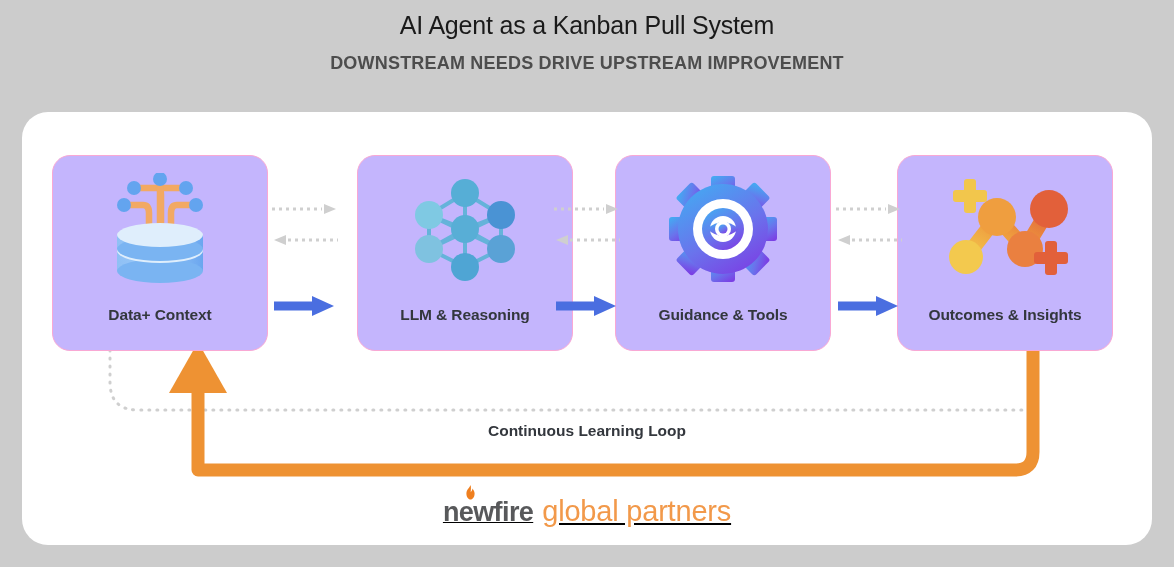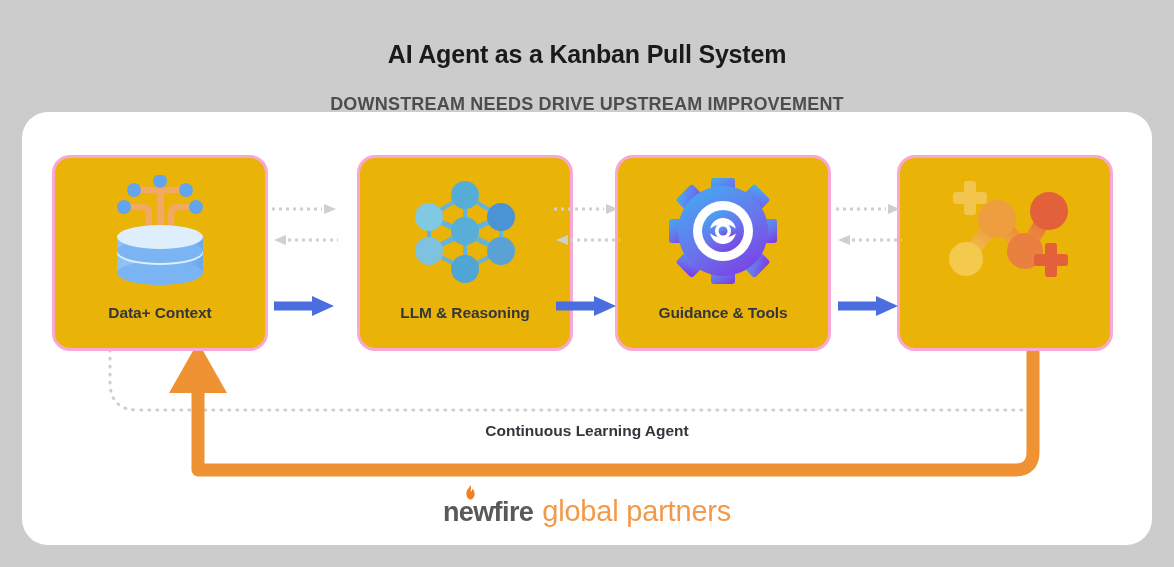--- a/index.html
+++ b/index.html
@@ -8,41 +8,41 @@
     background:#cccccc;
     font-family:"Liberation Sans", sans-serif;
     overflow:hidden;
     position:relative;
   }
   #root{position:absolute;inset:0;}
 
   
   .header{position:absolute;top:0;left:0;width:1174px;text-align:center;}
   .title{
-    margin:12px;padding-top:28px;
-    font-size:25px;font-weight:bold;color:#1a1a1a;
+    margin:0;padding-top:11px;
+    font-size:25px;font-weight:normal;color:#1a1a1a;
     letter-spacing:-0.2px;
   }
   .subtitle{
     margin:0;padding-top:13px;
     font-size:18px;font-weight:bold;color:#4d4d4d;
     letter-spacing:0.2px;
   }
 
   
   .panel{
     position:absolute;left:22px;top:112px;
     width:1130px;height:433px;
     background:#ffffff;border-radius:26px;
   }
 
   
   .card{
     position:absolute;top:43px;width:216px;height:196px;
-    background:#eab308;border:3px solid #f9a8d4;border-radius:18px;
+    background:#c4b5fd;border:1px solid #f9a8d4;border-radius:18px;
     box-sizing:border-box;
   }
   .card-1{left:30px;}
   .card-2{left:311px;margin-left:24px;}
   .card-3{left:593px;}
   .card-4{left:875px;}
 
   .card-icon{
     position:absolute;left:0;right:0;top:18px;height:110px;
     display:flex;align-items:center;justify-content:center;
@@ -69,21 +69,21 @@
   .loop{position:absolute;left:0;top:0;width:1130px;height:433px;pointer-events:none;}
 
   .loop-label{
     position:absolute;left:0;right:0;top:310px;
     text-align:center;font-size:15.5px;font-weight:bold;color:#33373d;
   }
 
   
   .logo{
     position:absolute;left:0;right:0;top:385px;
-    display:flex;align-items:flex-end;justify-content:center;gap:9px;
+    display:flex;align-items:flex-end;justify-content:center;gap:9px;text-decoration:underline;
   }
   .logo-mark{position:relative;display:inline-block;}
   .logo-new{
     font-size:27px;font-weight:bold;color:#58595b;
     letter-spacing:-0.6px;line-height:1;
   }
   .logo-flame{
     position:absolute;top:-14px;left:20px;width:15px;height:17px;
   }
   .logo-tag{
@@ -229,20 +229,21 @@
           <g fill="#f2c64c">
             <rect x="25" y="4" width="12" height="34" rx="3"></rect>
             <rect x="14" y="15" width="34" height="12" rx="3"></rect>
           </g>
           <g fill="#e2603a">
             <rect x="106" y="66" width="12" height="34" rx="3"></rect>
             <rect x="95" y="77" width="34" height="12" rx="3"></rect>
           </g>
         </svg>
       </div>
+      <div class="card-label">Outcomes &amp; Insights</div>
     </div>
 
     <div class="conn conn-1">
       <svg class="dot-arrow top" viewBox="0 0 66 12">
         <line x1="0" y1="6" x2="50" y2="6" stroke="#cfcfcf" stroke-width="3.2" stroke-dasharray="3 4"></line>
         <polygon points="52,1 64,6 52,11" fill="#cfcfcf"></polygon>
       </svg>
       <svg class="dot-arrow bot" viewBox="0 0 66 12">
         <line x1="16" y1="6" x2="66" y2="6" stroke="#cfcfcf" stroke-width="3.2" stroke-dasharray="3 4"></line>
         <polygon points="14,1 2,6 14,11" fill="#cfcfcf"></polygon>
@@ -276,21 +277,21 @@
       <svg class="dot-arrow bot" viewBox="0 0 66 12">
         <line x1="16" y1="6" x2="66" y2="6" stroke="#cfcfcf" stroke-width="3.2" stroke-dasharray="3 4"></line>
         <polygon points="14,1 2,6 14,11" fill="#cfcfcf"></polygon>
       </svg>
       <svg class="blue-arrow" viewBox="0 0 62 22">
         <line x1="0" y1="11" x2="40" y2="11" stroke="#4a6ee0" stroke-width="9"></line>
         <polygon points="38,1 60,11 38,21" fill="#4a6ee0"></polygon>
       </svg>
     </div>
 
-    <div class="loop-label">Continuous Learning Agent</div>
+    <div class="loop-label">Continuous Learning Loop</div>
 
     <div class="logo">
       <span class="logo-mark">
         <svg class="logo-flame" viewBox="0 0 15 17">
           <path d="M7.5 0 C6.2 3.4 3.4 4.6 3.4 8.6 C3.4 12.2 5.3 14.6 7.5 14.6 C9.7 14.6 11.6 12.2 11.6 8.6 C11.6 6.4 10.4 5.2 9.6 3.6 C9.2 5.6 8.4 6.2 7.7 7.2 C7.9 4.6 8.3 2.4 7.5 0 Z" fill="#ef7f1f"></path>
         </svg>
         <span class="logo-new">newfire</span>
       </span>
       <span class="logo-tag">global partners</span>
     </div>

